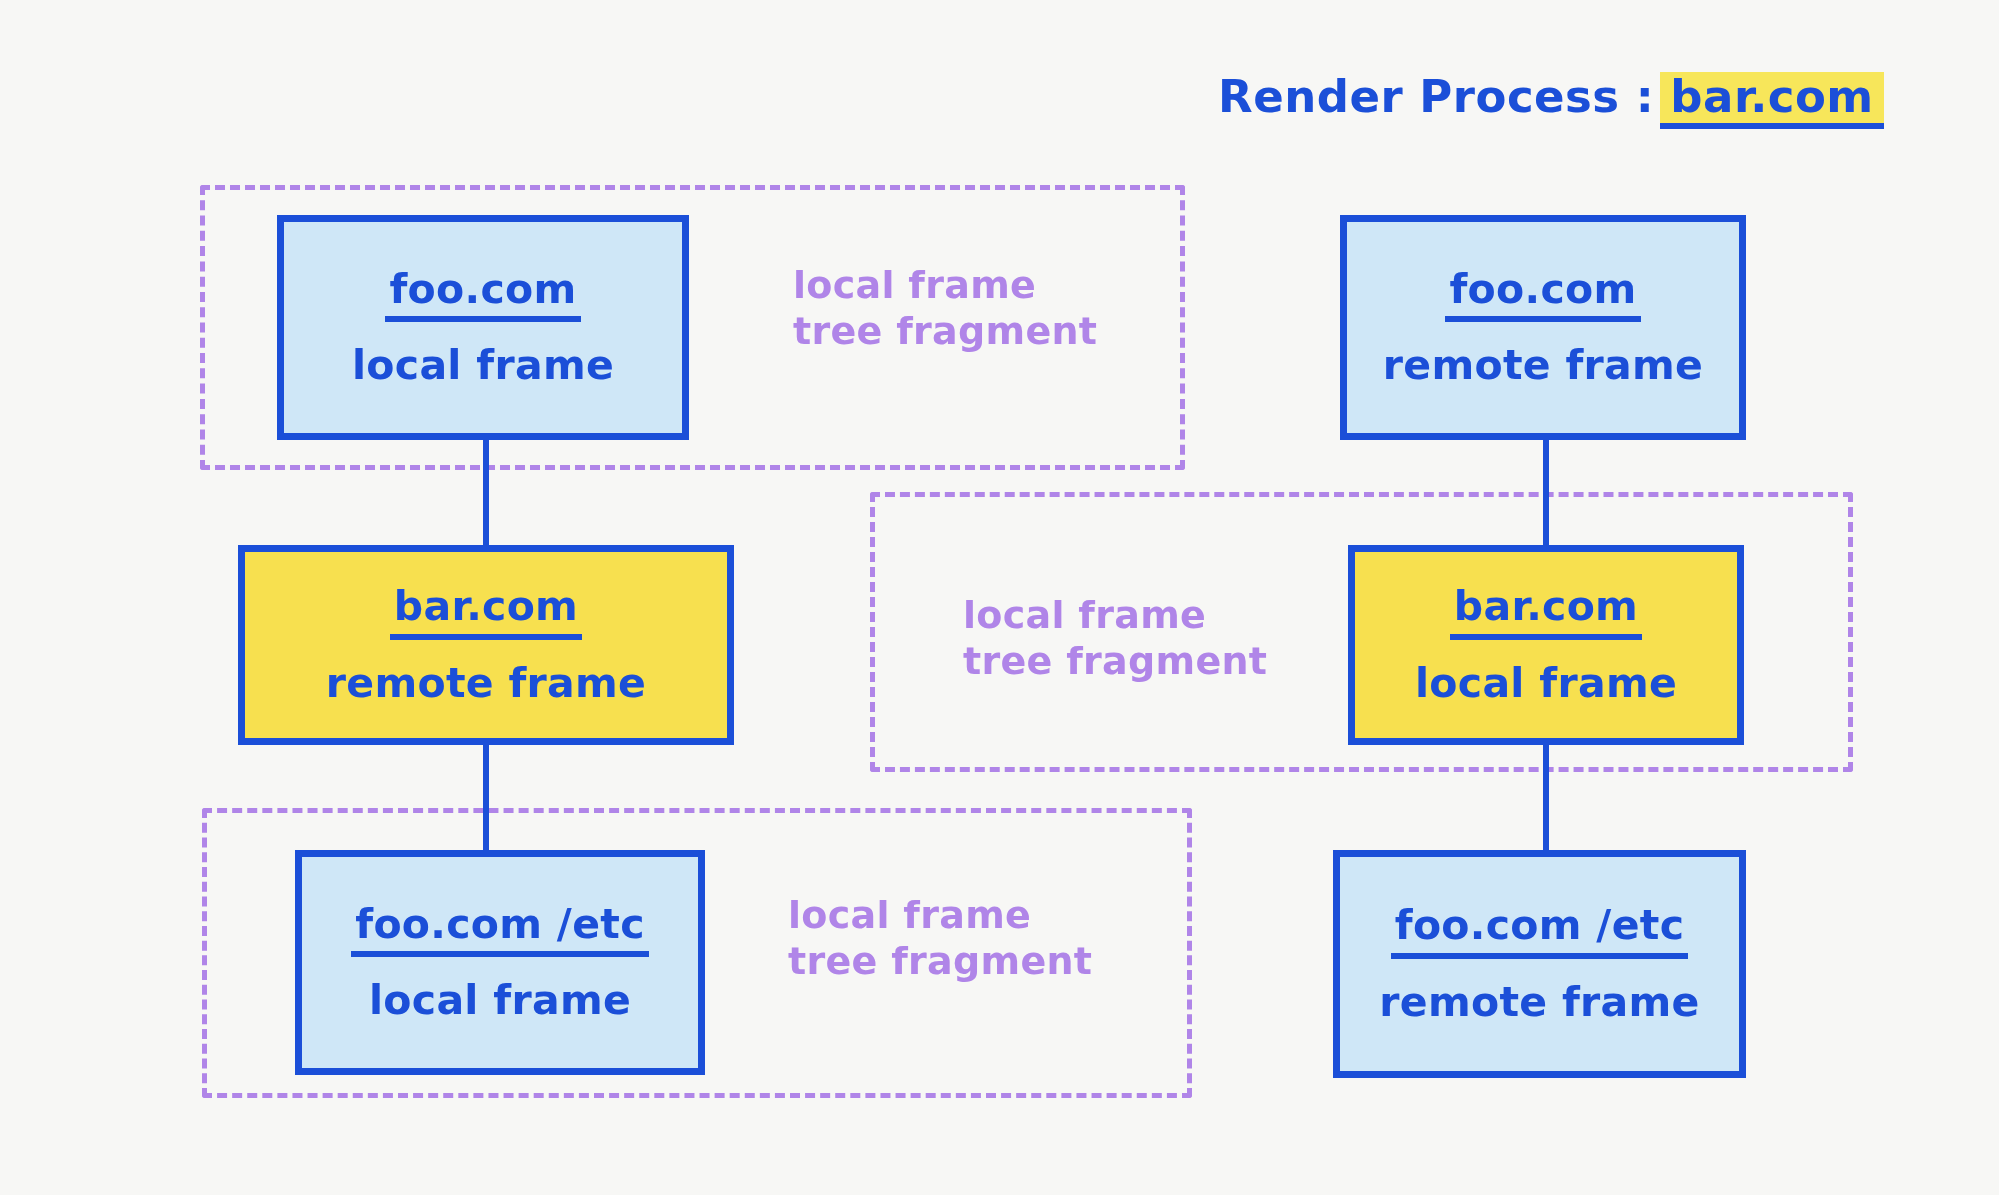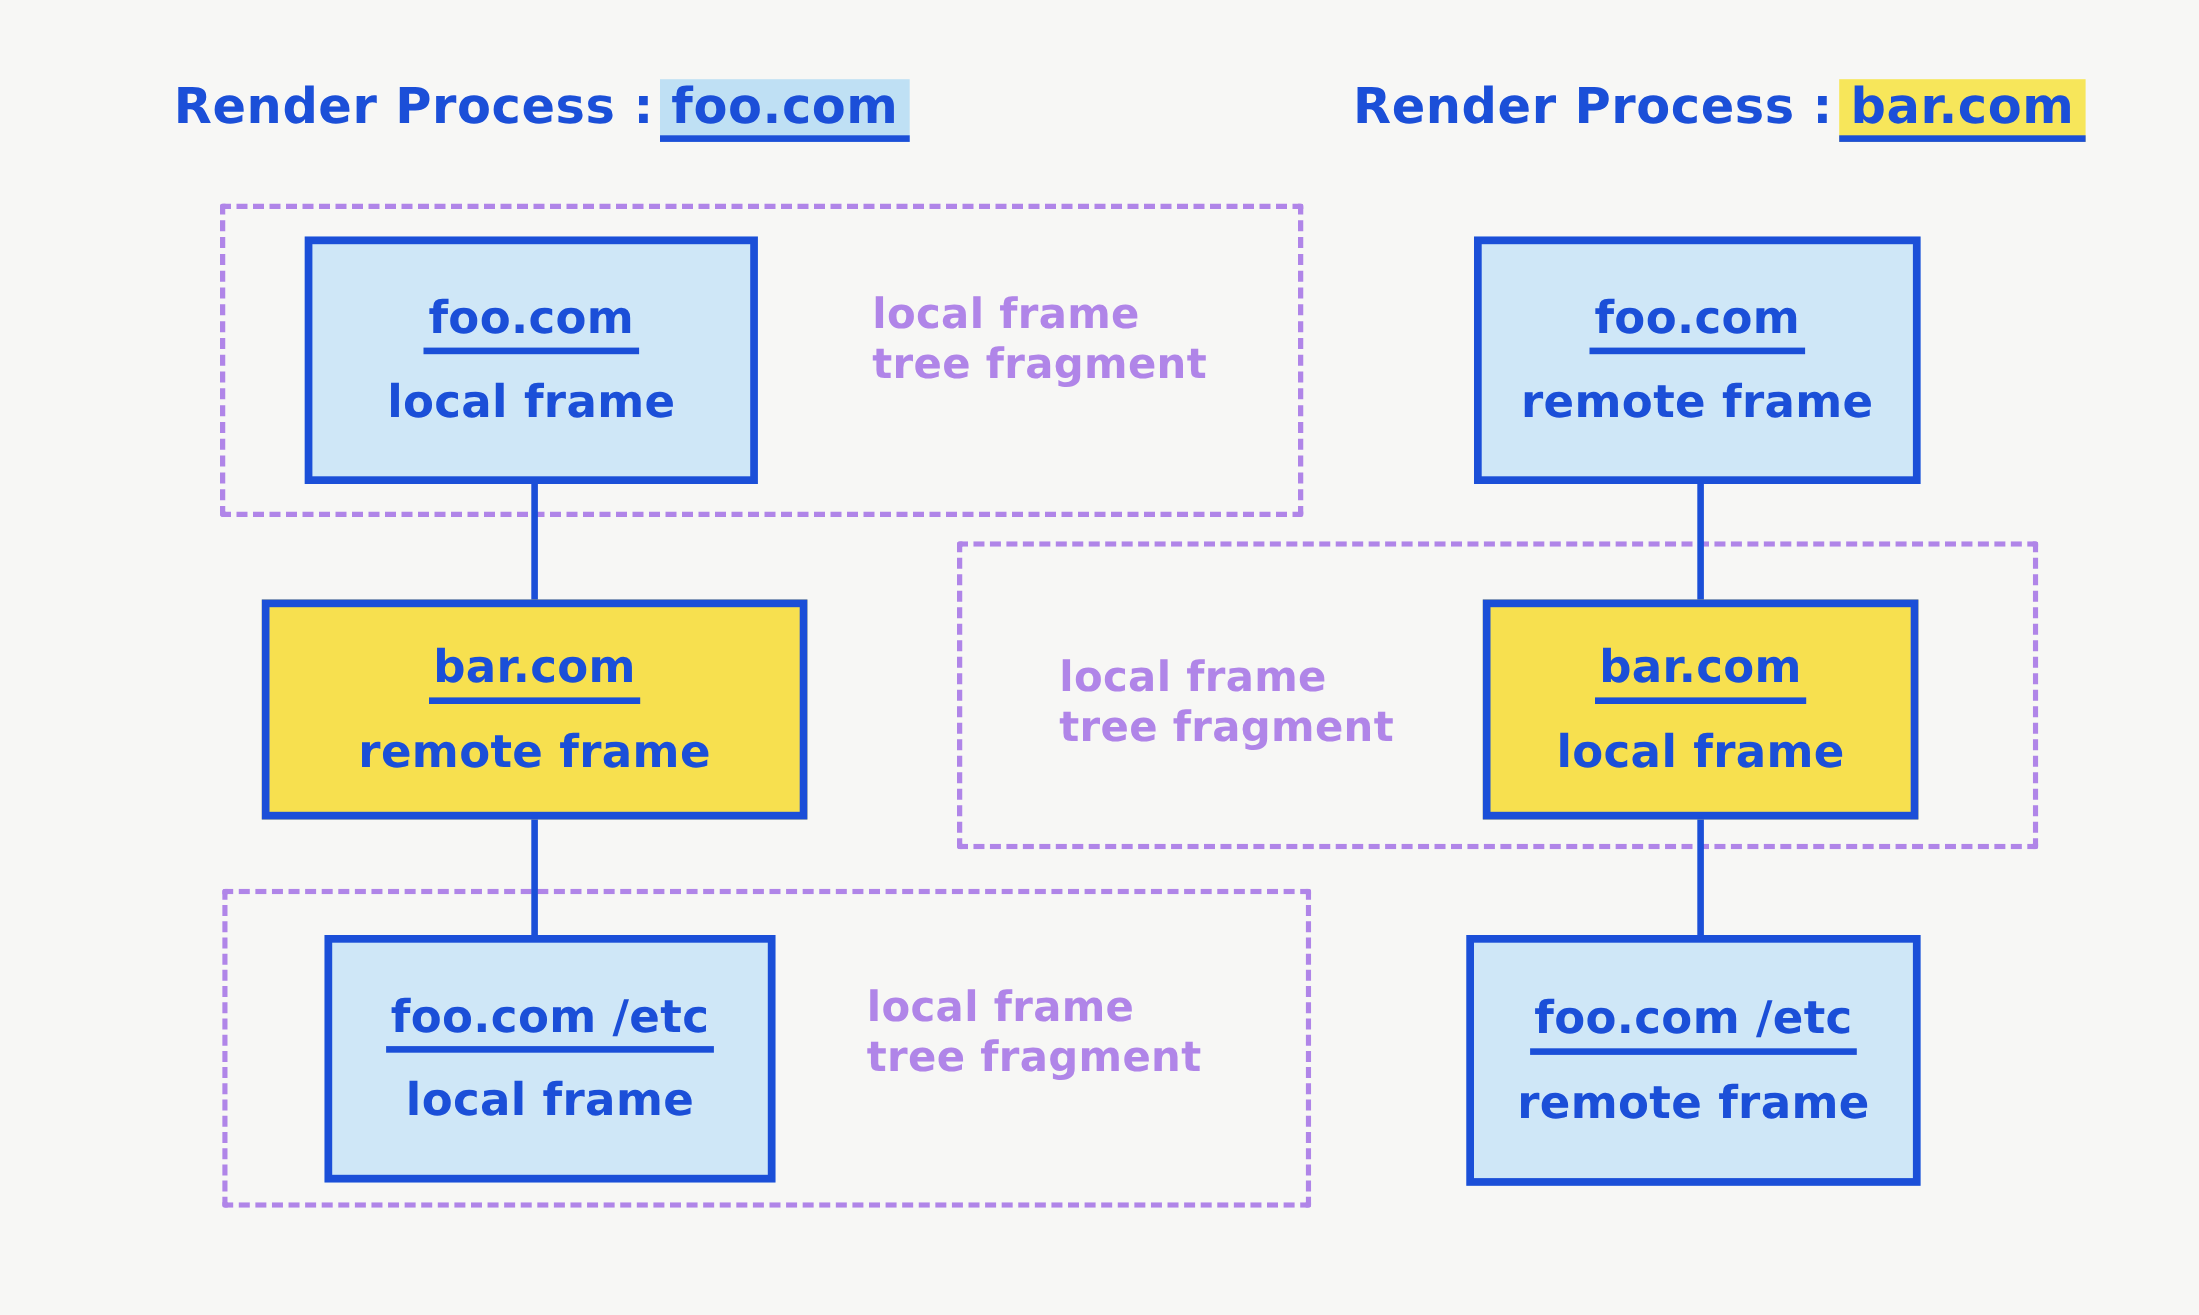--- a/index.html
+++ b/index.html
@@ -99,25 +99,22 @@
     background: #1b4fd8;
     width: 6px;
     z-index: 1;
   }
 </style>
 </head>
 <body>
 
 <div id="stage">
 
-  <div class="proc-title" style="left:158px; top:72px;">
-    <span class="label">Render Process :</span><span class="origin hl-blue">foo.com</span>
-  </div>
 
-  <div class="proc-title" style="left:1218px; top:72px;margin-left:12px;">
+  <div class="proc-title" style="left:1218px; top:72px;">
     <span class="label">Render Process :</span><span class="origin hl-yellow">bar.com</span>
   </div>
 
   <div class="connector" style="left:483px; top:440px; height:115px;"></div>
   <div class="connector" style="left:483px; top:740px; height:115px;"></div>
 
   <div class="connector" style="left:1543px; top:440px; height:115px;"></div>
   <div class="connector" style="left:1543px; top:740px; height:115px;"></div>
 
   <div class="fragment" style="left:200px; top:185px; width:985px; height:285px;"></div>

